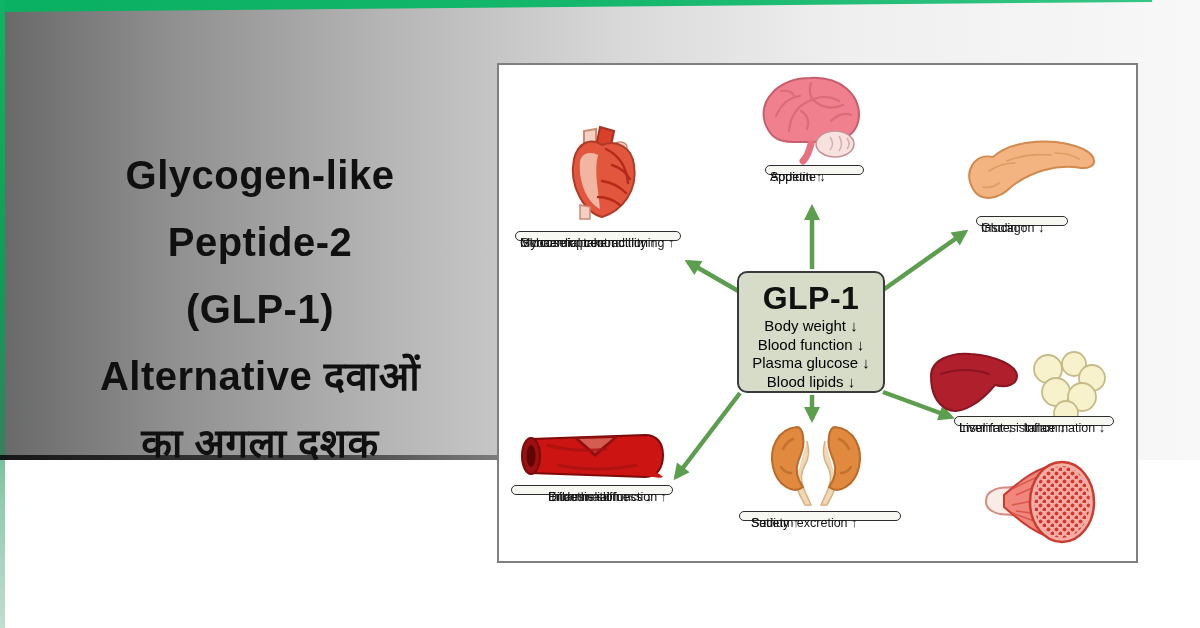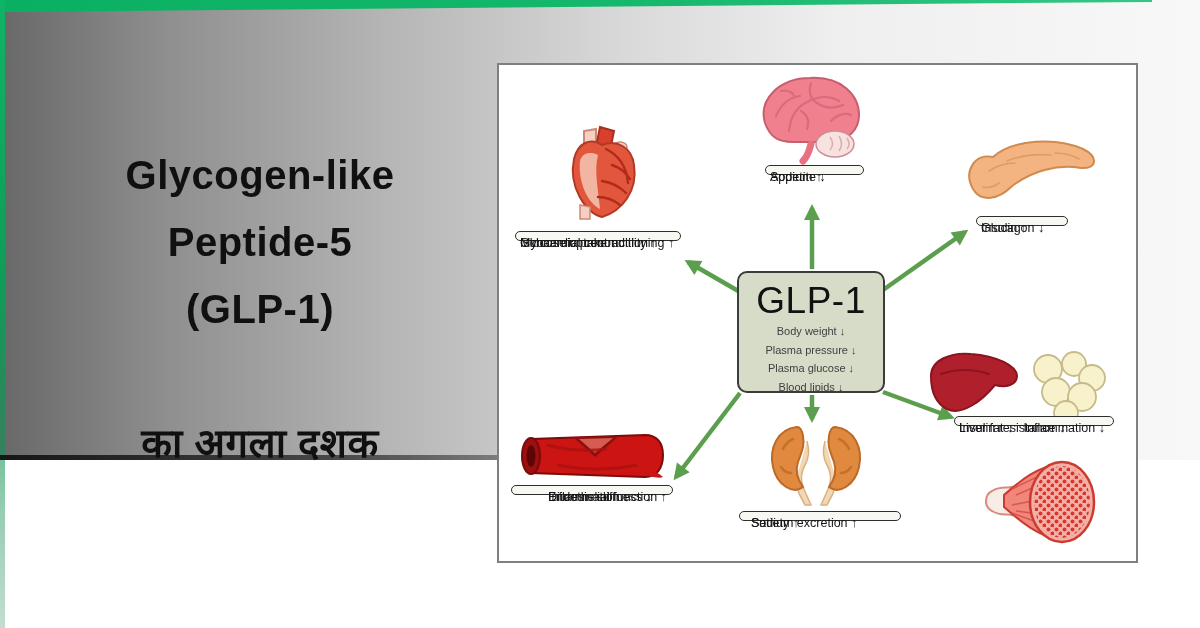--- a/index.html
+++ b/index.html
@@ -47,22 +47,22 @@
     background:#f8f8f3; border:1.6px solid #2e2e2e; border-radius:8px;
     padding:4px 4px; text-align:center; color:#161616;
   }
   .node-line { display:block; font-size:12.5px; line-height:15.5px; white-space:pre-wrap; }
 
   .center-box {
     left:238px; top:206px; width:148px; height:122px;
     background:#d7dcc8; border:2px solid #3b3b3b; border-radius:10px;
     text-align:center; color:#111;
   }
-  .center-title { position:static; display:block; font-size:37px; font-weight:normal; letter-spacing:.5px; margin-top:7px; }
-  .center-line { position:static; display:block; font-size:11px; line-height:18.5px; color:#404040; }
+  .center-title { position:static; display:block; font-size:32px; font-weight:bold; letter-spacing:.5px; margin-top:7px; }
+  .center-line { position:static; display:block; font-size:15px; line-height:18.5px; color:#000000; }
 
   #appetite-box { left:266px; top:100px; width:99px; }
   #insulin-box  { left:477px; top:151px; width:92px; }
   #heart-box    { left:16px;  top:166px; width:166px; }
   #liver-box    { left:455px; top:351px; width:160px; }
   #vessel-box   { left:12px;  top:420px; width:162px;padding-left:36px; }
   #kidney-box   { left:240px; top:446px; width:162px;padding-left:11px; }
 
   
   #brain-svg   { left:252px; top:6px;  }
@@ -78,23 +78,23 @@
 <body>
 
 <div id="stage">
 
   <div class="top-green-wedge"></div>
   <div class="left-green-strip"></div>
   <div class="bottom-dark-wedge"></div>
 
   <div class="headline">
     <span>Glycogen-like</span><br>
-    <span>Peptide-5</span><br>
+    <span>Peptide-2</span><br>
     <span>(GLP-1)</span><br>
-    <br>
+    <span>Alternative दवाओं</span><br>
     <span>का अगला दशक</span>
   </div>
 
   <div class="panel">
 
     <svg class="arrows" width="641" height="500" viewBox="0 0 641 500">
       <defs>
         <marker id="ah" markerUnits="userSpaceOnUse" markerWidth="18" markerHeight="18" refX="13" refY="9" orient="auto">
           <path d="M1,1 L17,9 L1,17 Z" fill="#5b9e4d"></path>
         </marker>
@@ -208,19 +208,19 @@
     </div>
 
     <div class="node-box" id="kidney-box">
       <span class="node-line">Sodium excretion ↑</span>
       <span class="node-line">Satiety ↑</span>
     </div>
 
     <div class="center-box">
       <span class="center-title">GLP-1</span>
       <span class="center-line">Body weight ↓</span>
-      <span class="center-line">Plasma pressure ↓</span>
+      <span class="center-line">Blood function ↓</span>
       <span class="center-line">Plasma glucose ↓</span>
       <span class="center-line">Blood lipids ↓</span>
     </div>
 
   </div>
 </div>
 
 </body></html>

